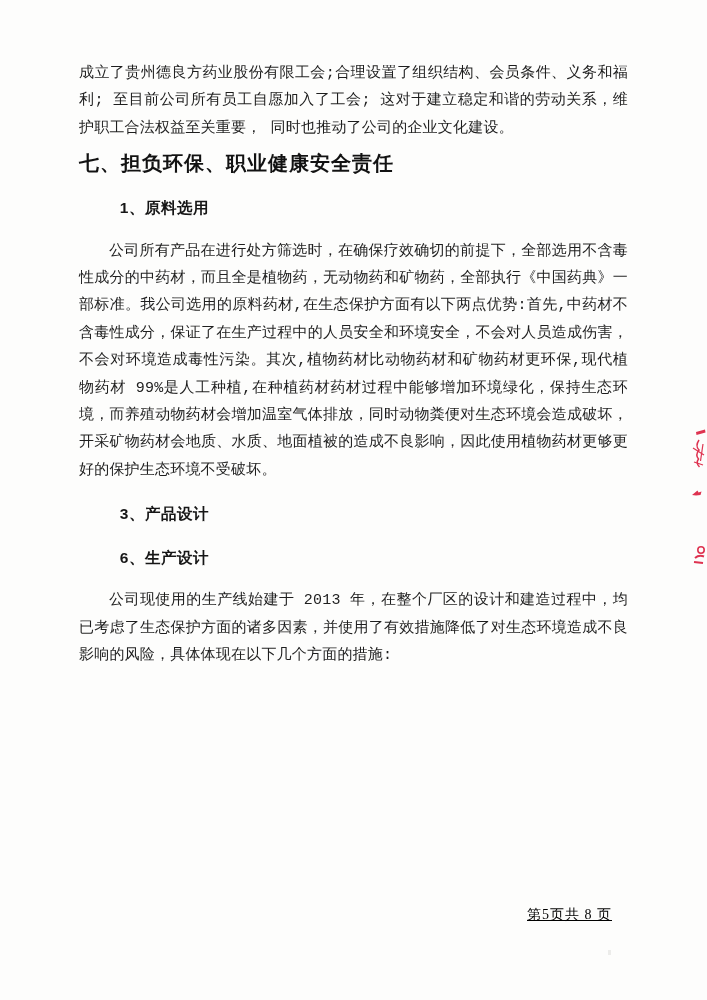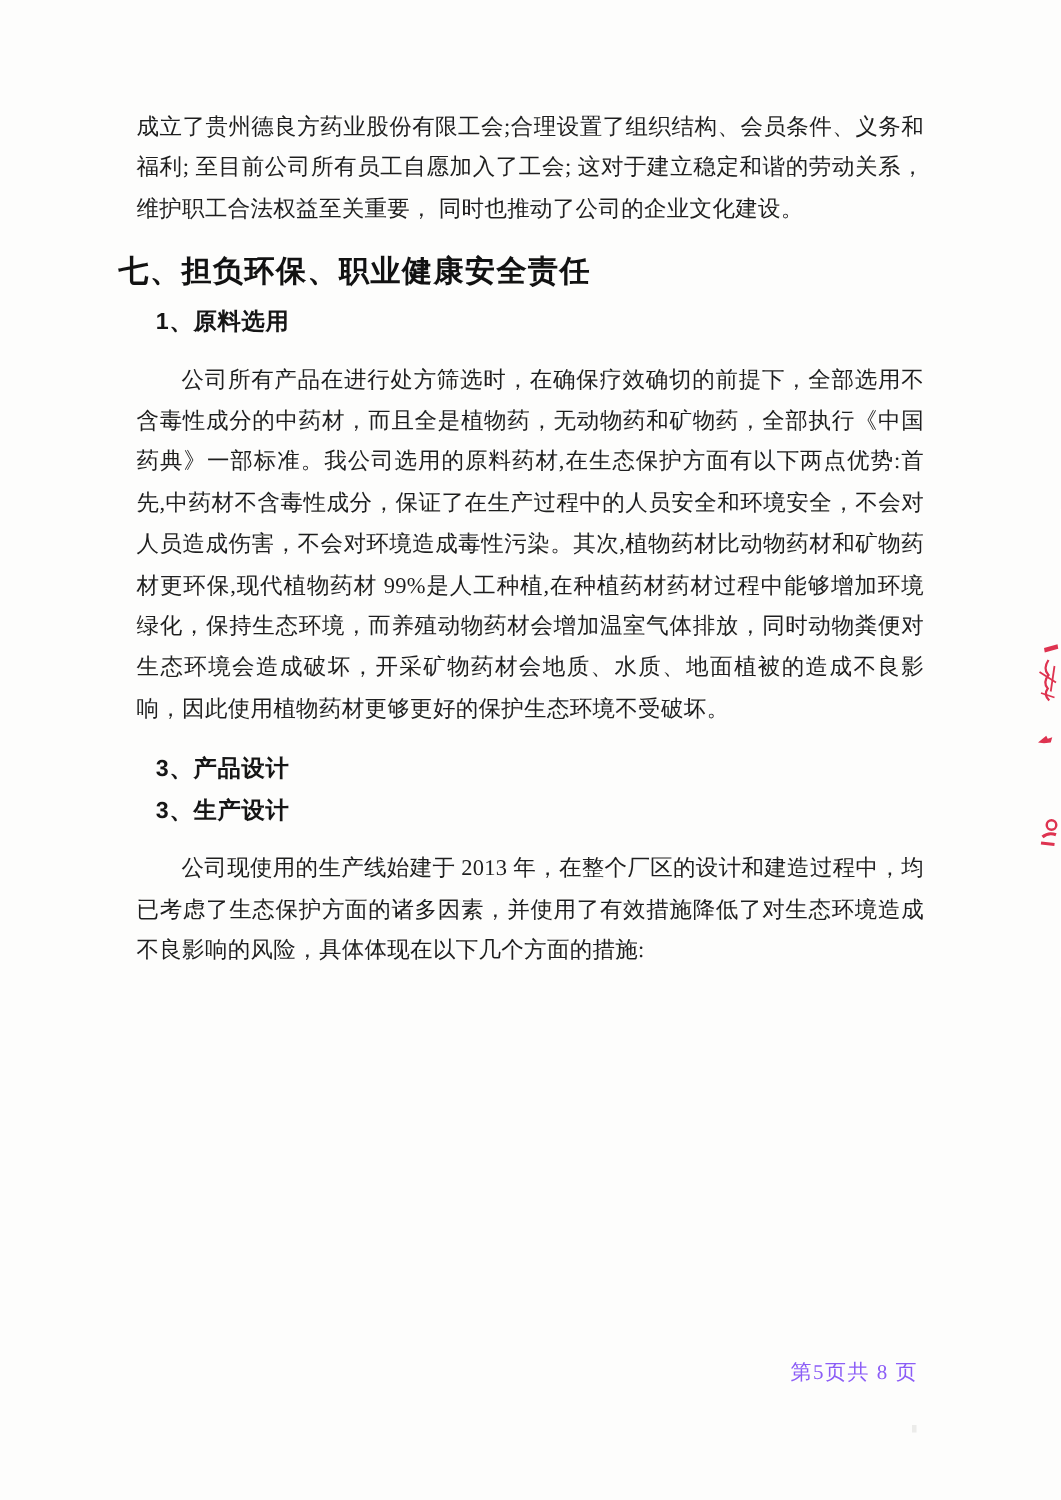--- a/index.html
+++ b/index.html
@@ -19,52 +19,54 @@
     position: absolute;
     left: 79px;
     top: 60px;
     width: 549px;
     color: #1e1e1e;
   }
   p.body {
     font-size: 15px;
     line-height: 27.4px;
     text-align: justify;
-    margin: 12px;
+    margin: 0;
     letter-spacing: 0.2px;
+    font-family: Liberation Mono, monospace;
   }
   p.indent { text-indent: 2em; }
   h2.sec-heading {
     font-family: Liberation Sans, sans-serif;
     font-size: 20px;
     font-weight: 700;
     color: #121212;
     margin: 6px 0 5px 0;
     line-height: 30px;
     letter-spacing: 1px;
   }
   h3.sub-heading {
     font-family: "Liberation Sans", "DejaVu Sans", sans-serif;
     font-size: 15.5px;
     font-weight: 700;
     color: #161616;
-    margin: 0;
+    margin: 16px;
     line-height: 27.4px;
     text-indent: 1.6em;
     letter-spacing: 0.5px;
   }
   .para-gap { margin-top: 1px; }
   .footer {
     position: absolute;
     top: 906px;
     right: 95px;
     font-size: 14px;
-    color: #8b5cf6;
+    color: #000000;
     letter-spacing: 1px;
     font-family: "Liberation Serif", "DejaVu Serif", serif;
+    text-decoration: underline;
   }
   .stamp { position: absolute; }
   .stamp.s1 { left: 689px; top: 426px; }
   .stamp.s2 { left: 691px; top: 486px; }
   .stamp.s3 { left: 692px; top: 544px; }
   .speckle {
     position: absolute;
     left: 608px;
     top: 950px;
     width: 3px;
@@ -81,21 +83,21 @@
     <p class="body">成立了贵州德良方药业股份有限工会;合理设置了组织结构、会员条件、义务和福利; 至目前公司所有员工自愿加入了工会; 这对于建立稳定和谐的劳动关系，维护职工合法权益至关重要， 同时也推动了公司的企业文化建设。</p>
 
     <h2 class="sec-heading">七、担负环保、职业健康安全责任</h2>
 
 
     <h3 class="sub-heading">1、原料选用</h3>
     <p class="body indent">公司所有产品在进行处方筛选时，在确保疗效确切的前提下，全部选用不含毒性成分的中药材，而且全是植物药，无动物药和矿物药，全部执行《中国药典》一部标准。我公司选用的原料药材,在生态保护方面有以下两点优势:首先,中药材不含毒性成分，保证了在生产过程中的人员安全和环境安全，不会对人员造成伤害，不会对环境造成毒性污染。其次,植物药材比动物药材和矿物药材更环保,现代植物药材 99%是人工种植,在种植药材药材过程中能够增加环境绿化，保持生态环境，而养殖动物药材会增加温室气体排放，同时动物粪便对生态环境会造成破坏，开采矿物药材会地质、水质、地面植被的造成不良影响，因此使用植物药材更够更好的保护生态环境不受破坏。</p>
 
     <h3 class="sub-heading">3、产品设计</h3>
 
-    <h3 class="sub-heading">3、生产设计</h3>
+    <h3 class="sub-heading">6、生产设计</h3>
     <p class="body indent">公司现使用的生产线始建于 2013 年，在整个厂区的设计和建造过程中，均已考虑了生态保护方面的诸多因素，并使用了有效措施降低了对生态环境造成不良影响的风险，具体体现在以下几个方面的措施:</p>
 
   </div>
 
   <div class="footer">第5页共 8 页</div>
 
   <svg class="stamp s1" width="18" height="46" viewBox="0 0 18 46">
     <path d="M7,6 l9,-2.5 l0.5,3 l-9,2.5 z" fill="#de3350"></path>
     <path d="M10,14 q-4,6 0,10 q-4,5 -0.5,9 q-3,4 1,8" fill="none" stroke-width="1.5" stroke="#de3350"></path>
     <path d="M4,22 l11,7" fill="none" stroke-width="1.2" stroke="#de3350"></path>

